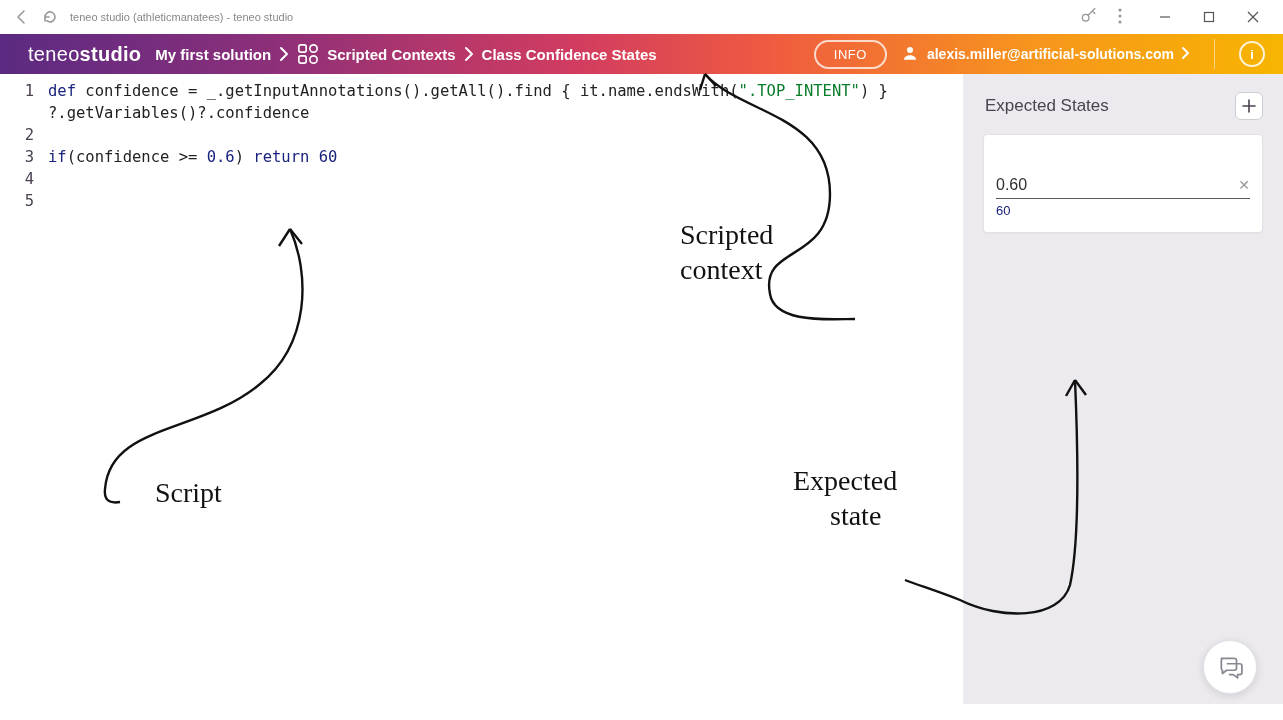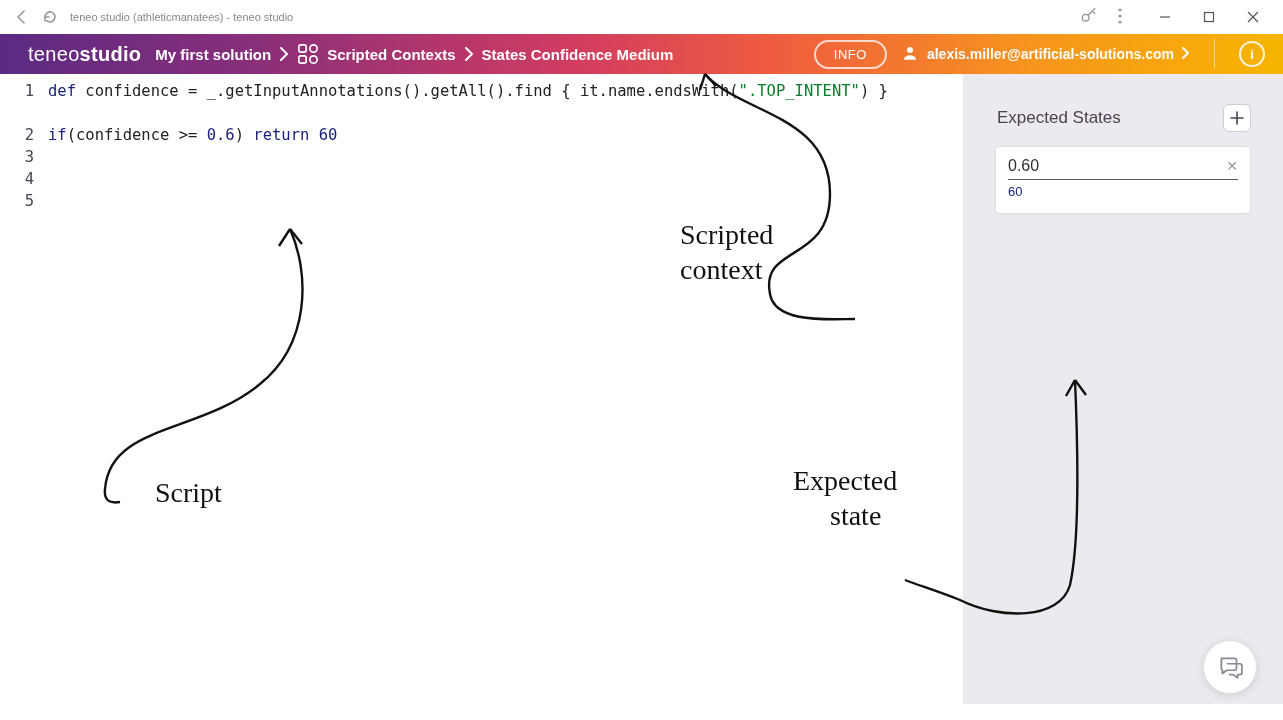--- a/index.html
+++ b/index.html
@@ -114,21 +114,21 @@
   .tok-kw { color: #1a237e; font-weight: 500; margin-top: 37px;}
   .tok-str { color: #0a7d2b; }
   .tok-num { color: #1a237e; margin-top: 35px; }
   .tok-plain { color: #222; }
 
   
   .right-panel {
     width: 320px;
     background: #eceaee;
     border-left: 0;
-    padding: 16px;
+    padding: 4px;
   }
   .panel-head {
     display: flex; align-items: center; justify-content: space-between;
     padding: 14px 16px 14px 18px;
     color: #4b4350;
     font-size: 17px;
   }
   .plus-btn {
     width: 28px; height: 28px; border:1px solid #cfcdd3; border-radius:6px;
     background:#fff; display:inline-flex; align-items:center; justify-content:center;
@@ -139,20 +139,21 @@
     background: #fff;
     border:1px solid #e3e1e6;
     border-radius: 4px;
     box-shadow: 0 1px 2px rgba(0,0,0,0.04);
     padding: 10px 12px 14px 12px;
   }
   .state-input-row {
     display:flex; align-items:center; justify-content:space-between;
     border-bottom: 1px solid #5b5560;
     padding-bottom: 4px;
+    margin-top: 31px;
   }
   .state-input {
     border:none; outline:none; font-size:16px; color:#2f2f2f; width: 100%;
     font-family: inherit;
   }
   .state-x { color:#999; font-size:14px; cursor:pointer; padding-left:6px;}
   .state-result { color:#1a237e; font-size:13px; padding-top:4px;}
 
   
   .annotations-svg {
@@ -255,21 +256,21 @@
           <rect x="2" y="14" width="8" height="8" rx="2" stroke="#fff" stroke-width="1.8" fill="none"></rect>
           <circle cx="18" cy="18" r="4" stroke="#fff" stroke-width="1.8" fill="none"></circle>
         </svg>
     </span>
     <span class="crumb-item">Scripted Contexts</span>
     <span class="sep">
         <svg width="10" height="14">
           <path d="M2 1 L8 7 L2 13" stroke="#fff" stroke-width="2" fill="none" stroke-linecap="round" stroke-linejoin="round"></path>
         </svg>
       </span>
-    <span class="crumb-item">States Confidence Medium</span>
+    <span class="crumb-item">Class Confidence States</span>
   </span>
 
   <span class="spacer"></span>
 
   <span class="info-pill">INFO</span>
 
   <span class="user-block">
     <span>
       <svg width="18" height="18" viewBox="0 0 24 24">
           <circle cx="12" cy="8" r="4" fill="#fff"></circle>
@@ -293,20 +294,21 @@
     <div class="gutter" id="gutter">
         <div>1</div>
         <div> </div>
         <div>2</div>
         <div>3</div>
         <div>4</div>
         <div>5</div>
       </div>
     <div class="code-lines" id="code-lines">
         <div class="code-line"><span class="tok-kw">def</span><span class="tok-plain"> confidence = _.getInputAnnotations().getAll().find { it.name.endsWith(</span><span class="tok-str">".TOP_INTENT"</span><span class="tok-plain">) }</span></div>
+        <div class="code-line"><span class="tok-plain">?.getVariables()?.confidence</span></div>
         <div class="code-line"><span class="tok-plain"></span></div>
         <div class="code-line"><span class="tok-kw">if</span><span class="tok-plain">(confidence &gt;= </span><span class="tok-num">0.6</span><span class="tok-plain">) </span><span class="tok-kw">return</span><span class="tok-plain"> </span><span class="tok-num">60</span></div>
         <div class="code-line"><span class="tok-plain"></span></div>
       </div>
 
     <svg class="annotations-svg">
 
       <path d="M705 0
                C 740 40, 830 40, 830 120
                C 830 190, 760 170, 770 220

